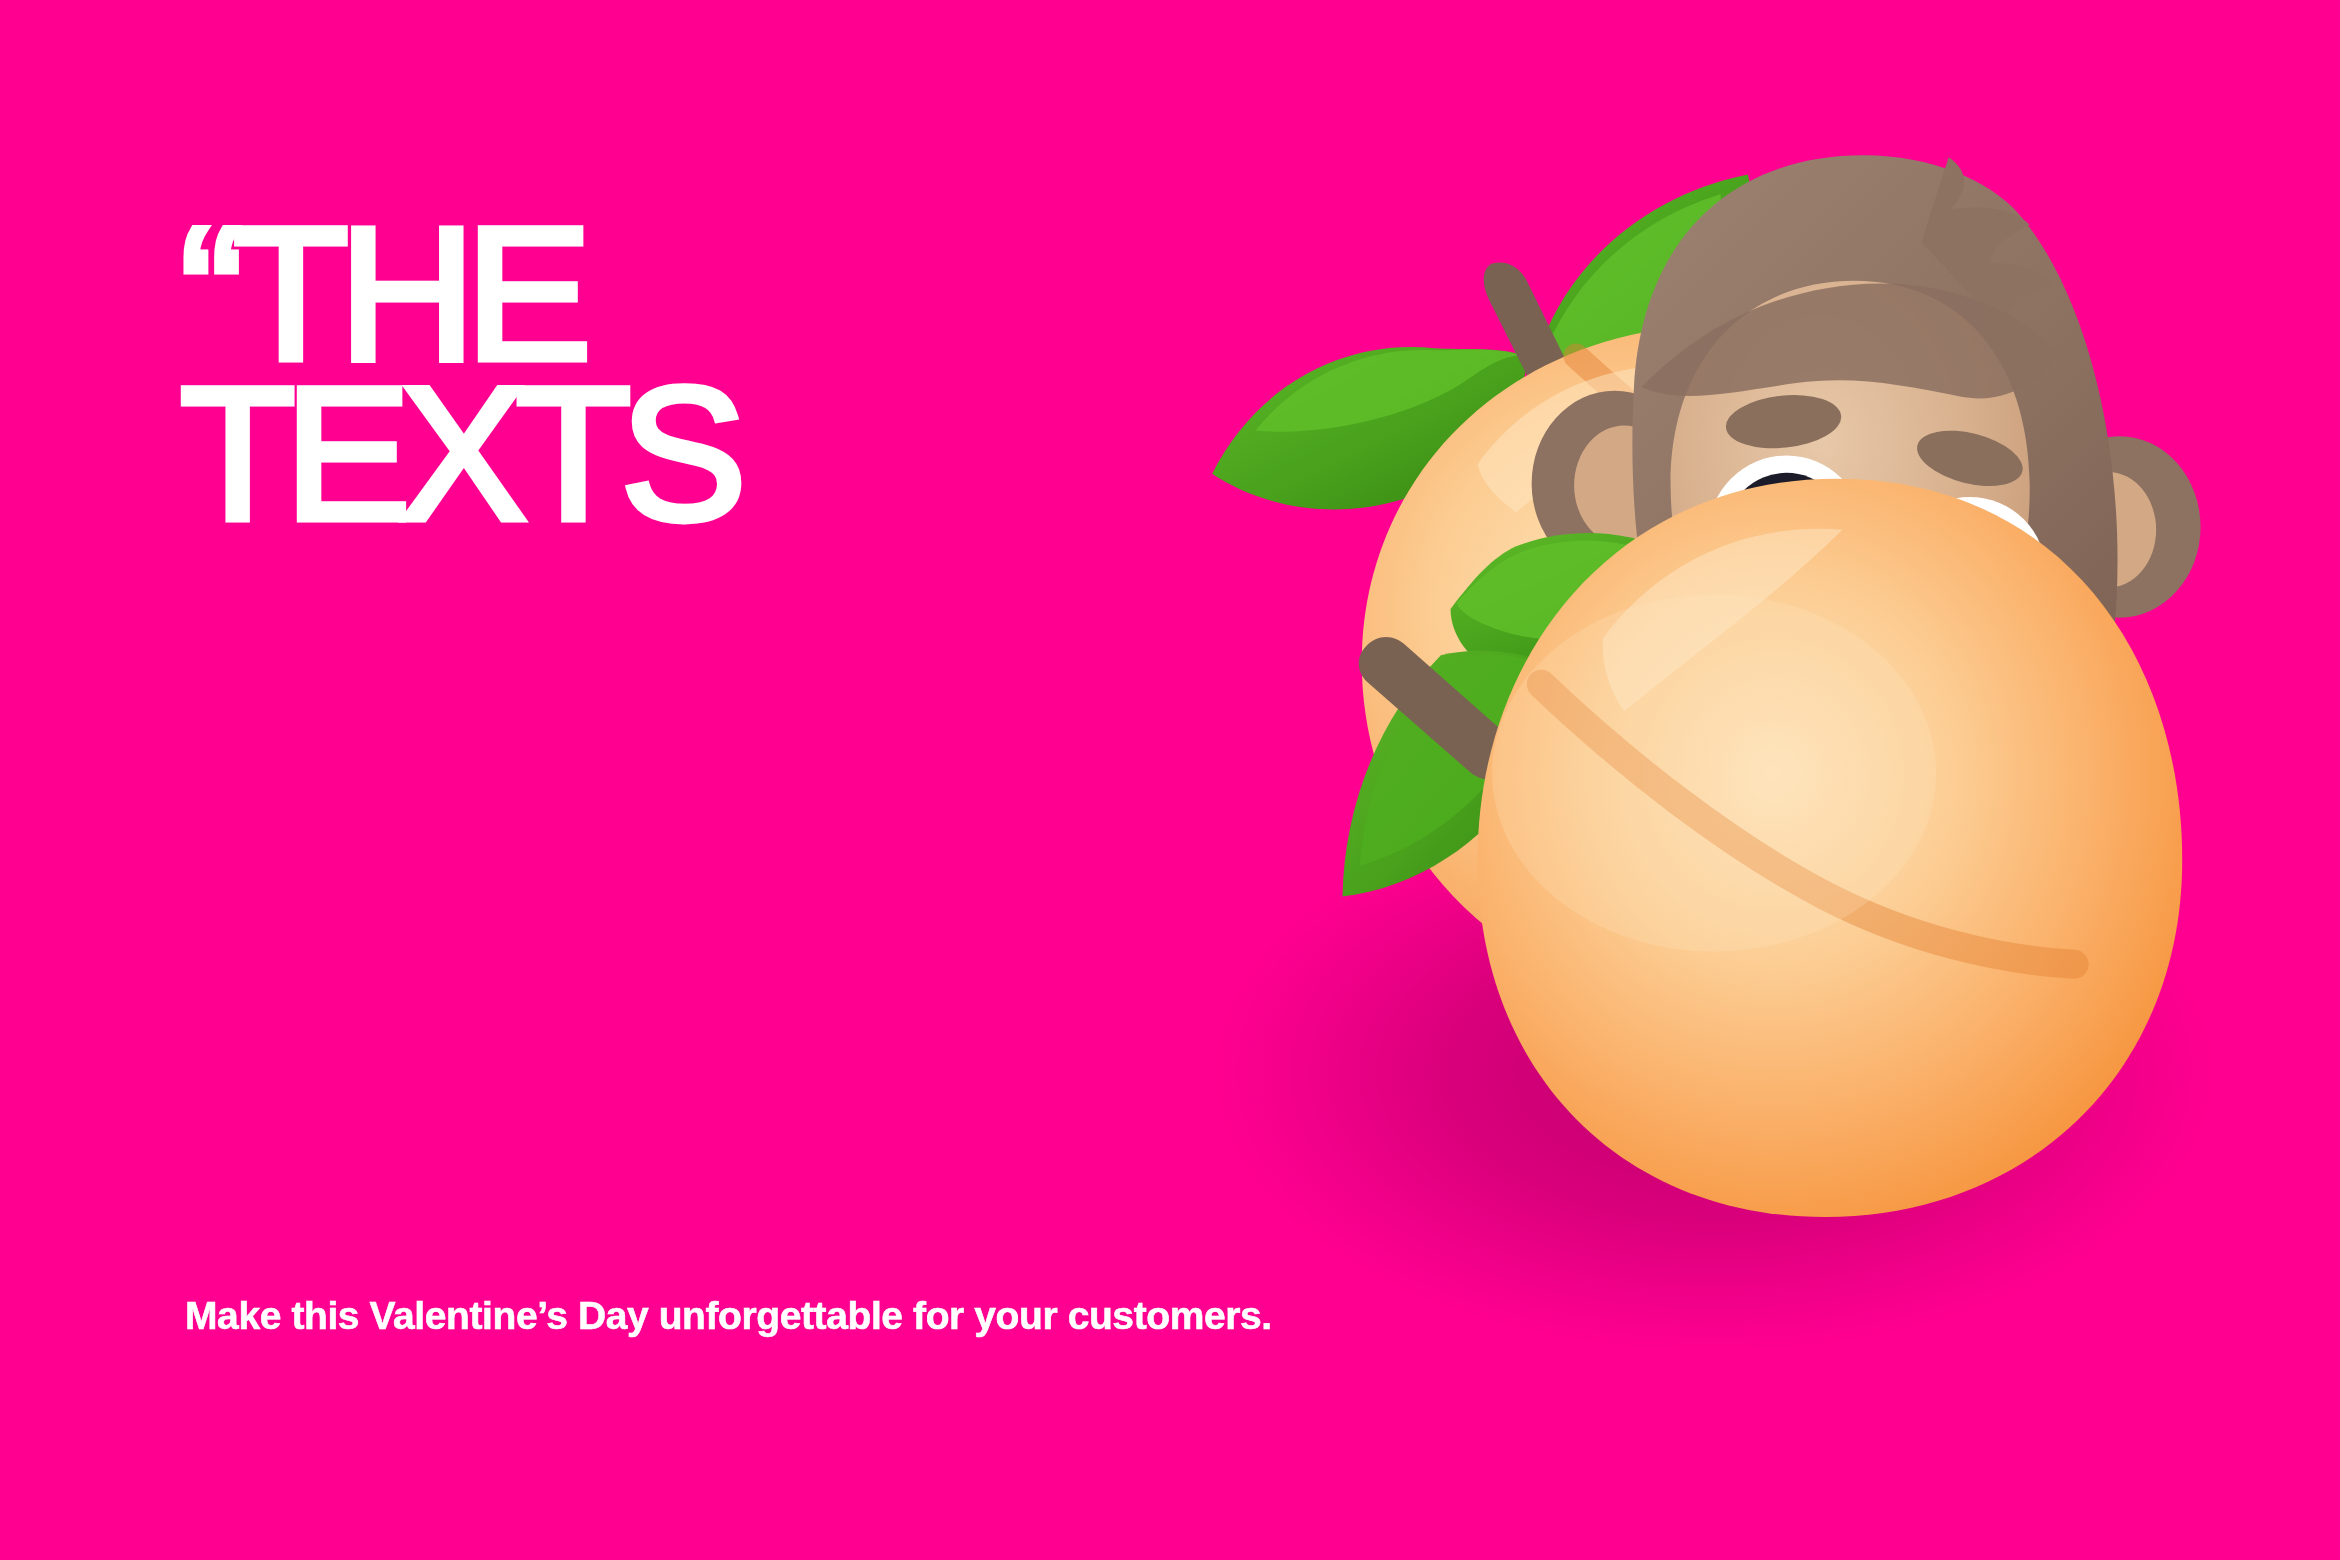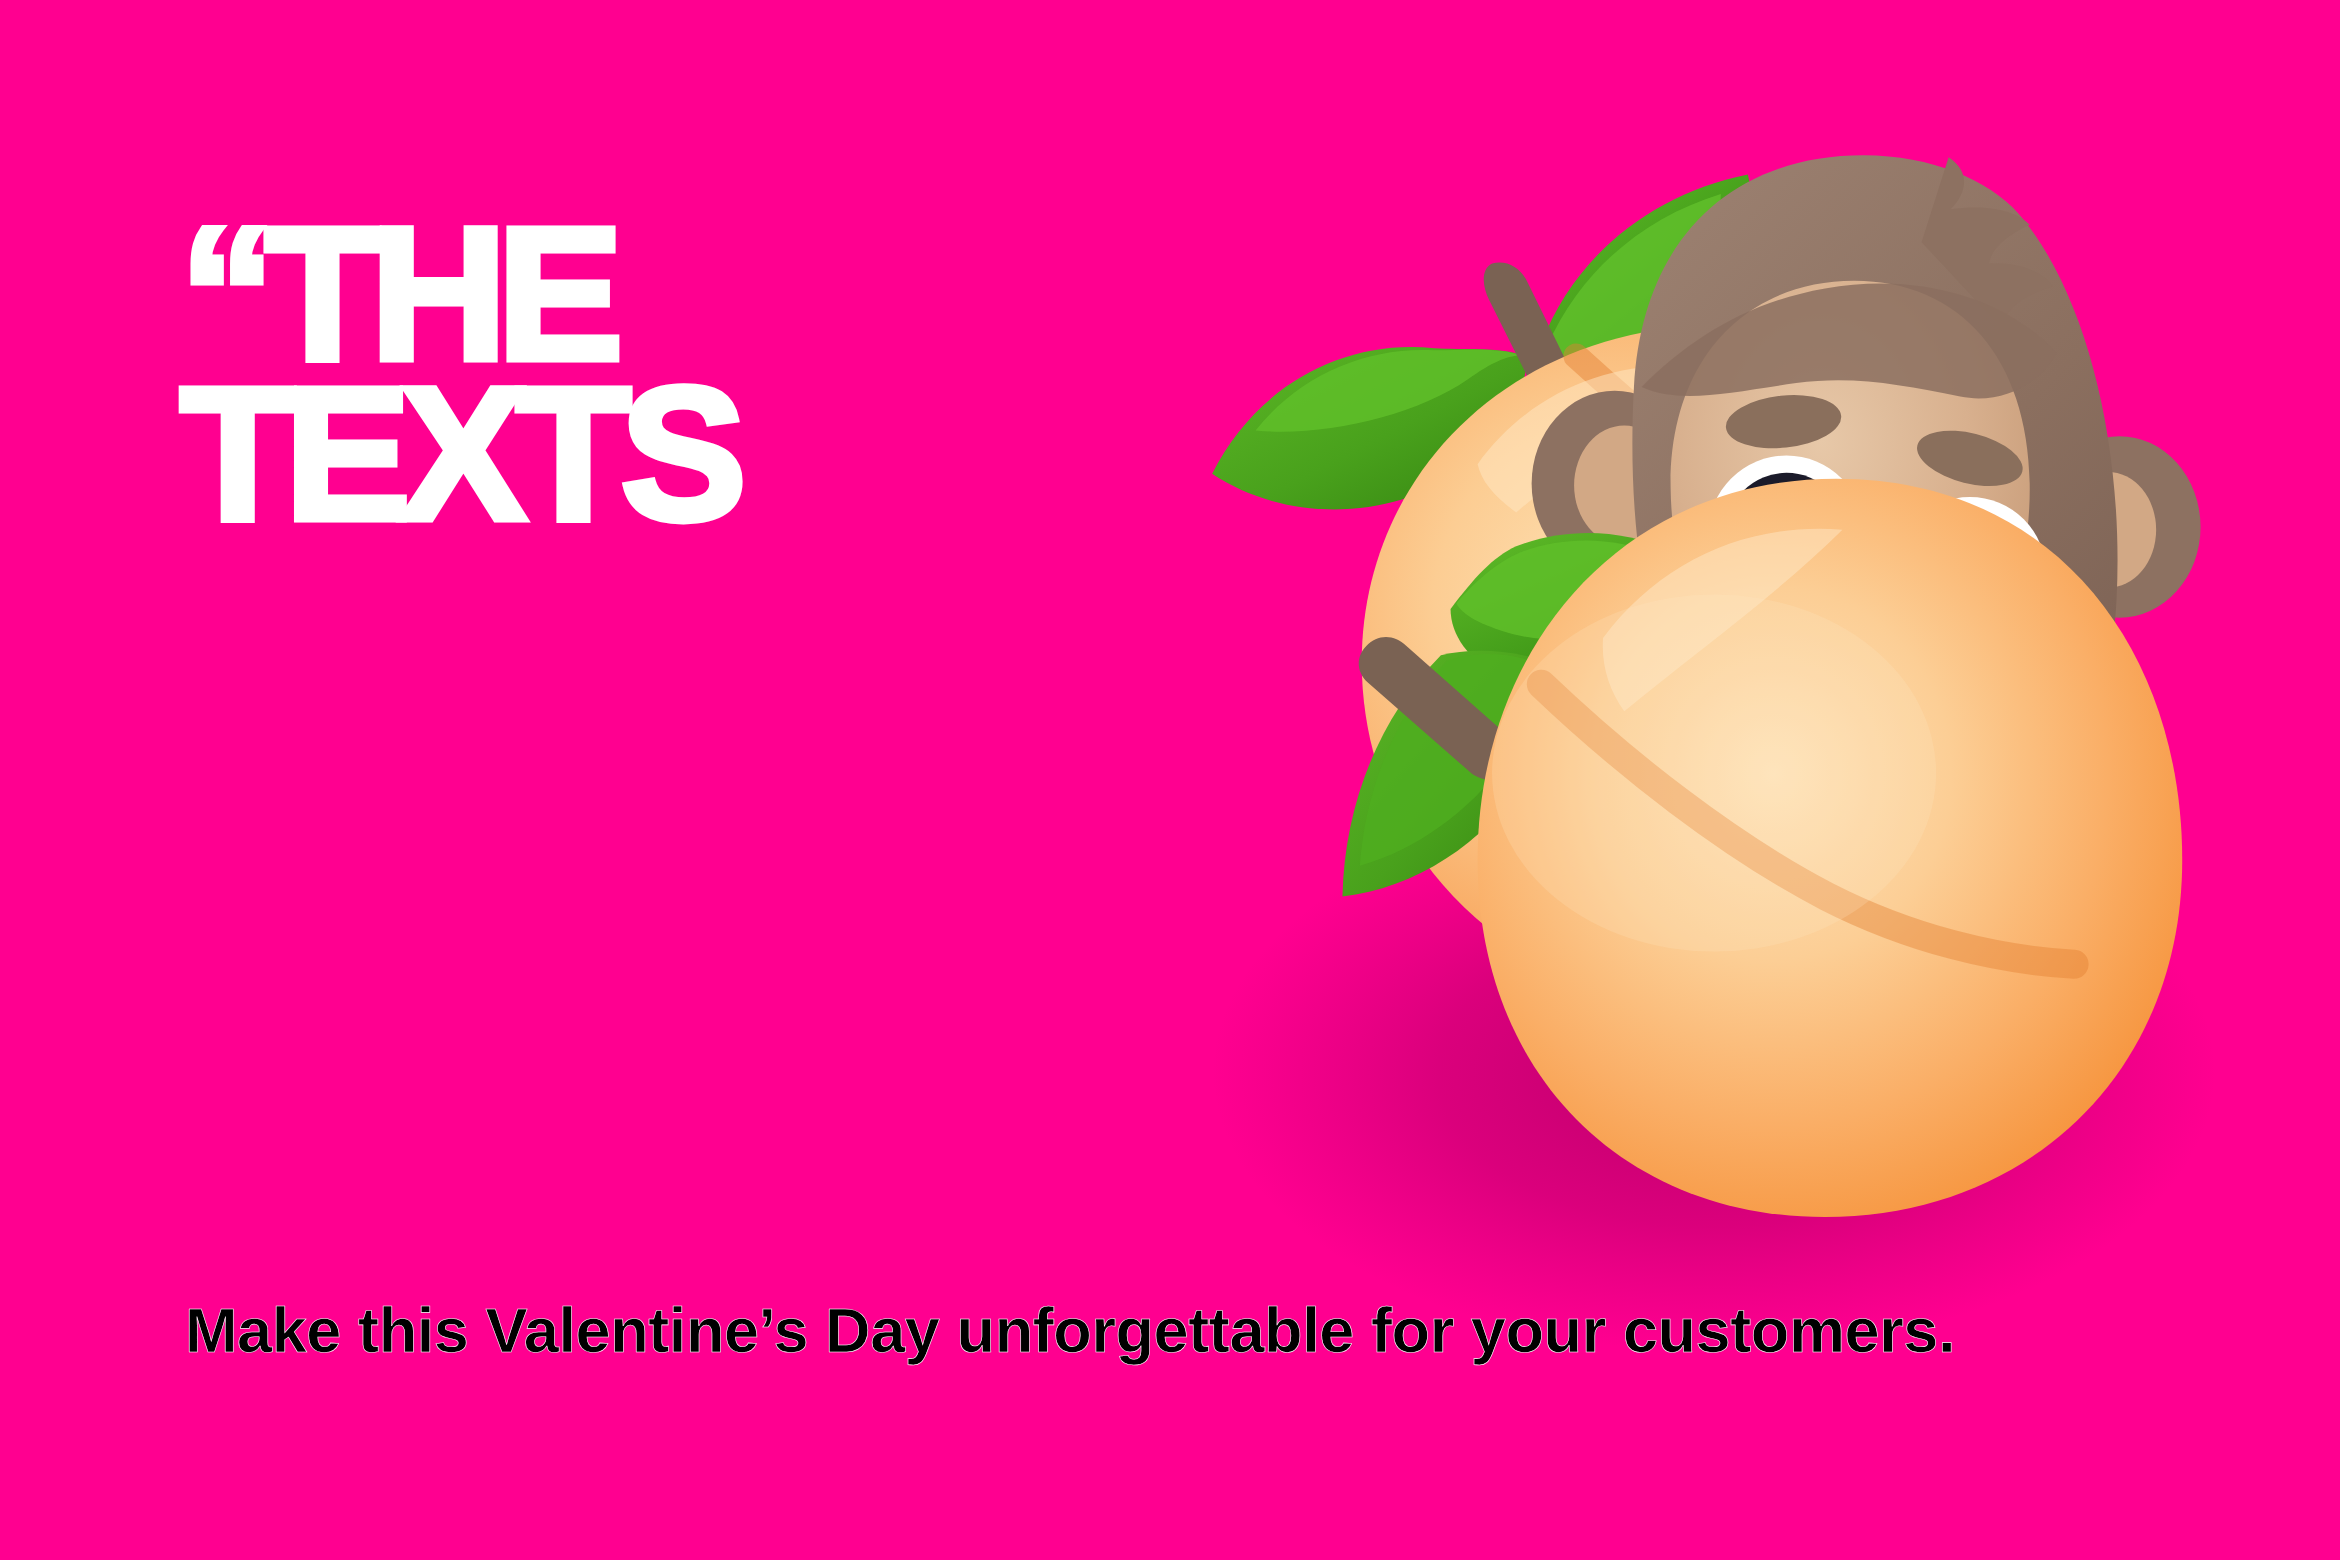--- a/index.html
+++ b/index.html
@@ -19,42 +19,42 @@
     width:1139px;height:1188px;
   }
   #artwork svg{display:block;width:100%;height:100%;overflow:visible;}
 
   
   #headline{
     position:absolute;left:180px;top:214px;
     width:1062px;
     color:#FFFFFF;
     font-family:"Liberation Sans","DejaVu Sans",sans-serif;
-    font-weight:bold;
+    font-weight:normal;
     font-size:189px;
     line-height:0.845;
     letter-spacing:-8.7px;
     text-transform:uppercase;
     -webkit-text-stroke:6.8px #FFFFFF;
     white-space:nowrap;
   }
   #headline .hl{display:block;transform:scaleX(1.0);transform-origin:left center;}
   #headline .l1{letter-spacing:-9.7px;}
   #headline .l2{letter-spacing:-10.6px;}
   #headline .l3{letter-spacing:-10.6px;}
   #headline .l4{letter-spacing:-11.6px;}
   #headline .l5{letter-spacing:-11.6px;}
 
   
   #tagline{
     position:absolute;left:185px;top:1294px;
-    color:#000000;
+    color:#ffffff;
     font-family:"Liberation Sans","DejaVu Sans",sans-serif;
     font-weight:bold;
-    font-size:63px;
+    font-size:39px;
     letter-spacing:-0.4px;
     white-space:nowrap;
     -webkit-text-stroke:0.6px #FFFFFF;
   }
 </style>
 </head>
 <body>
 
 <div id="canvas">
 

